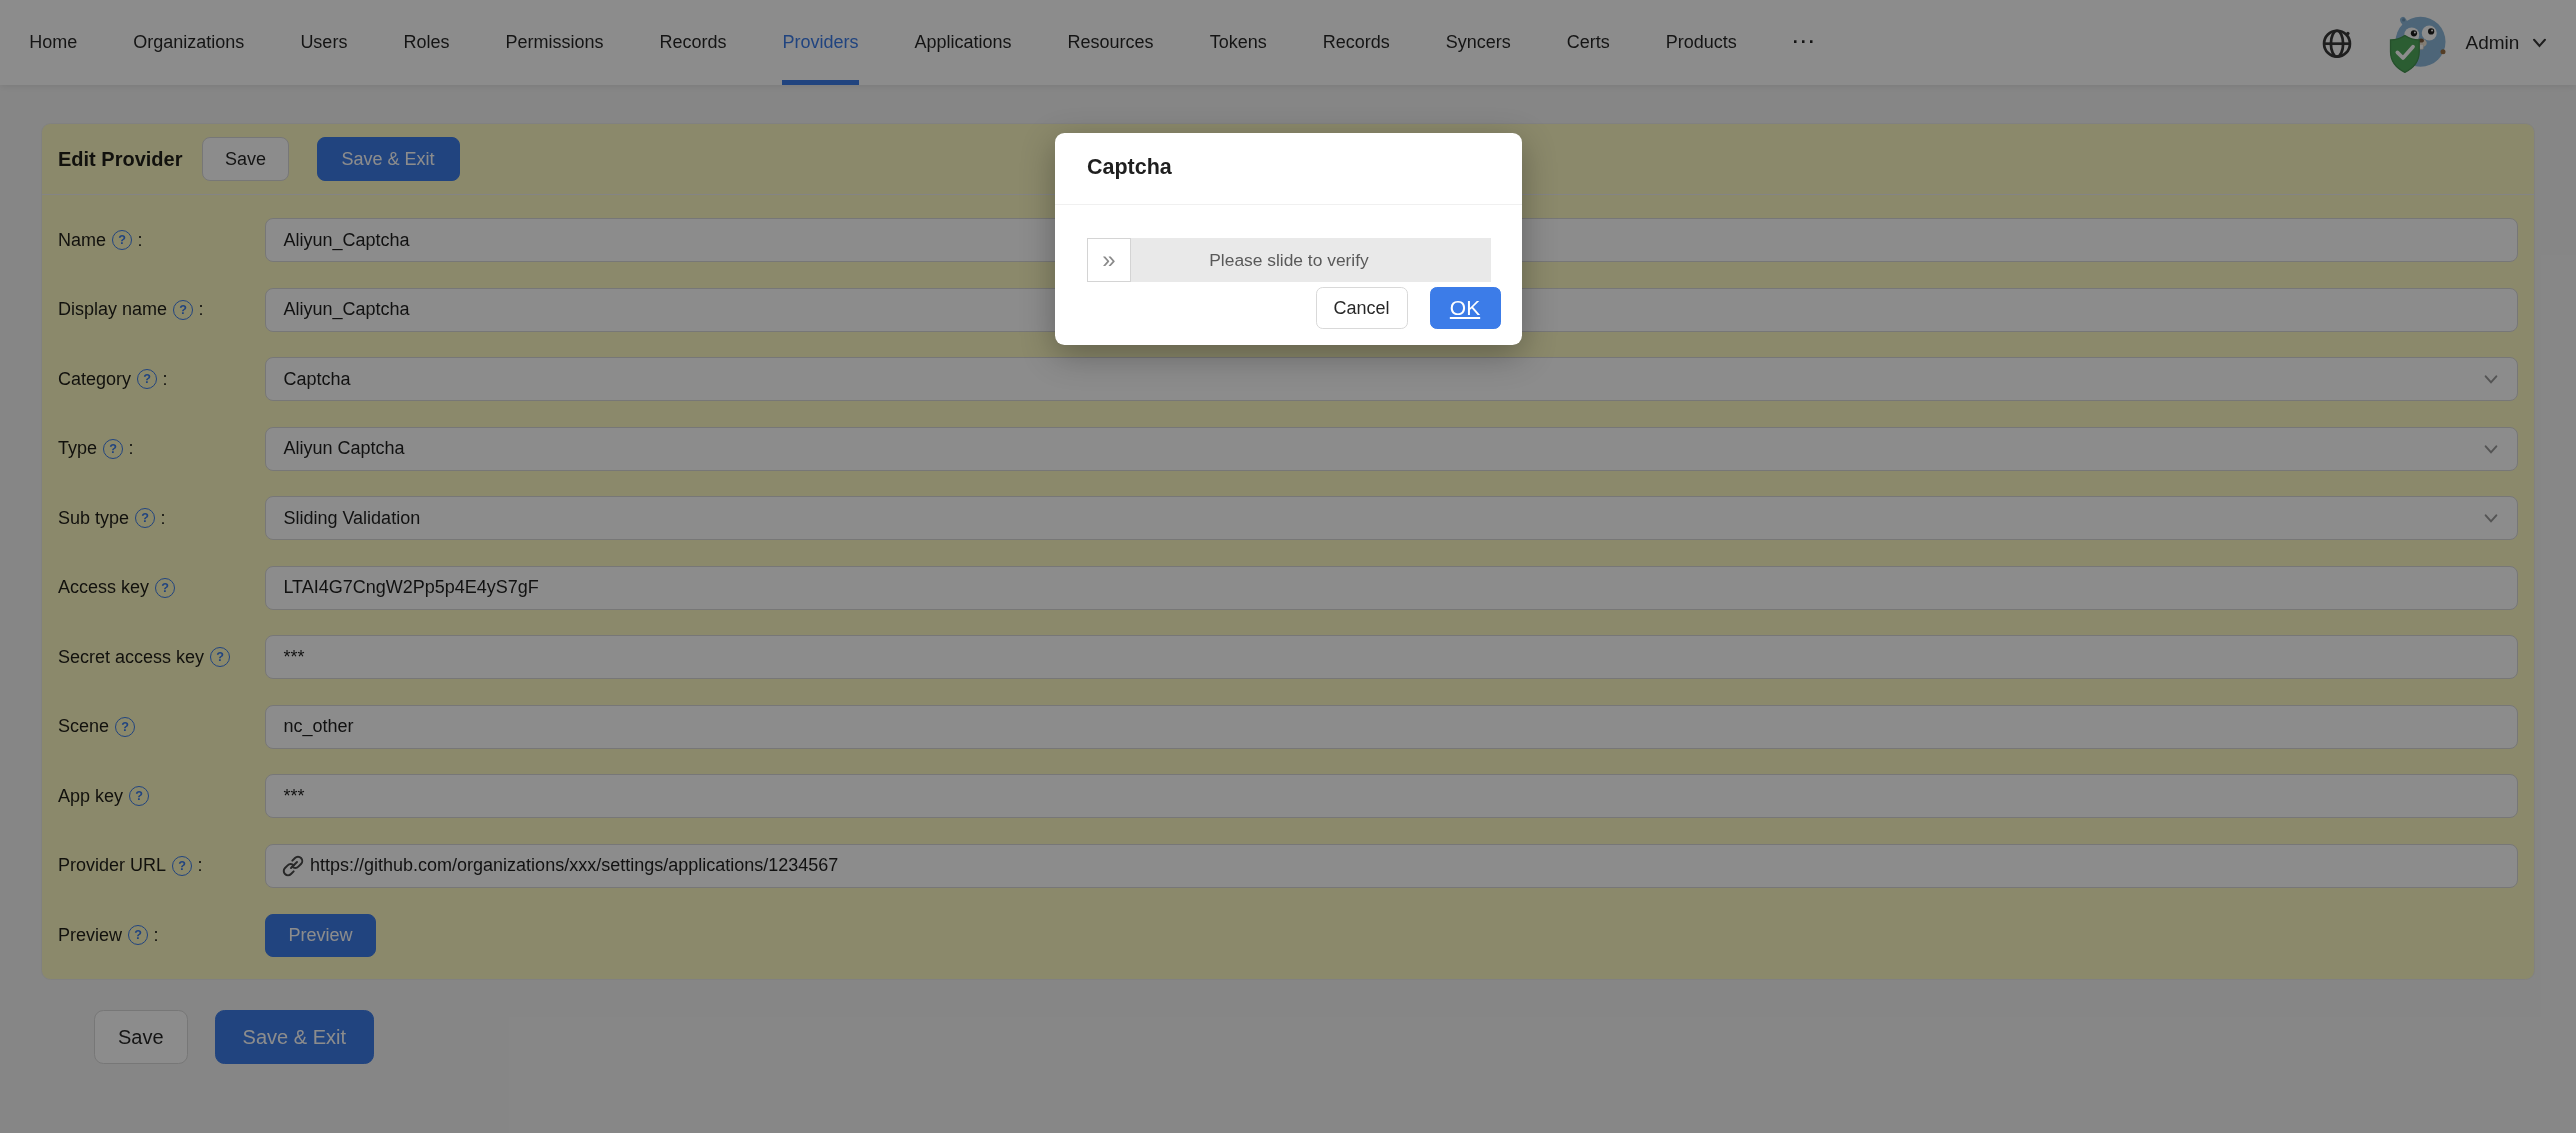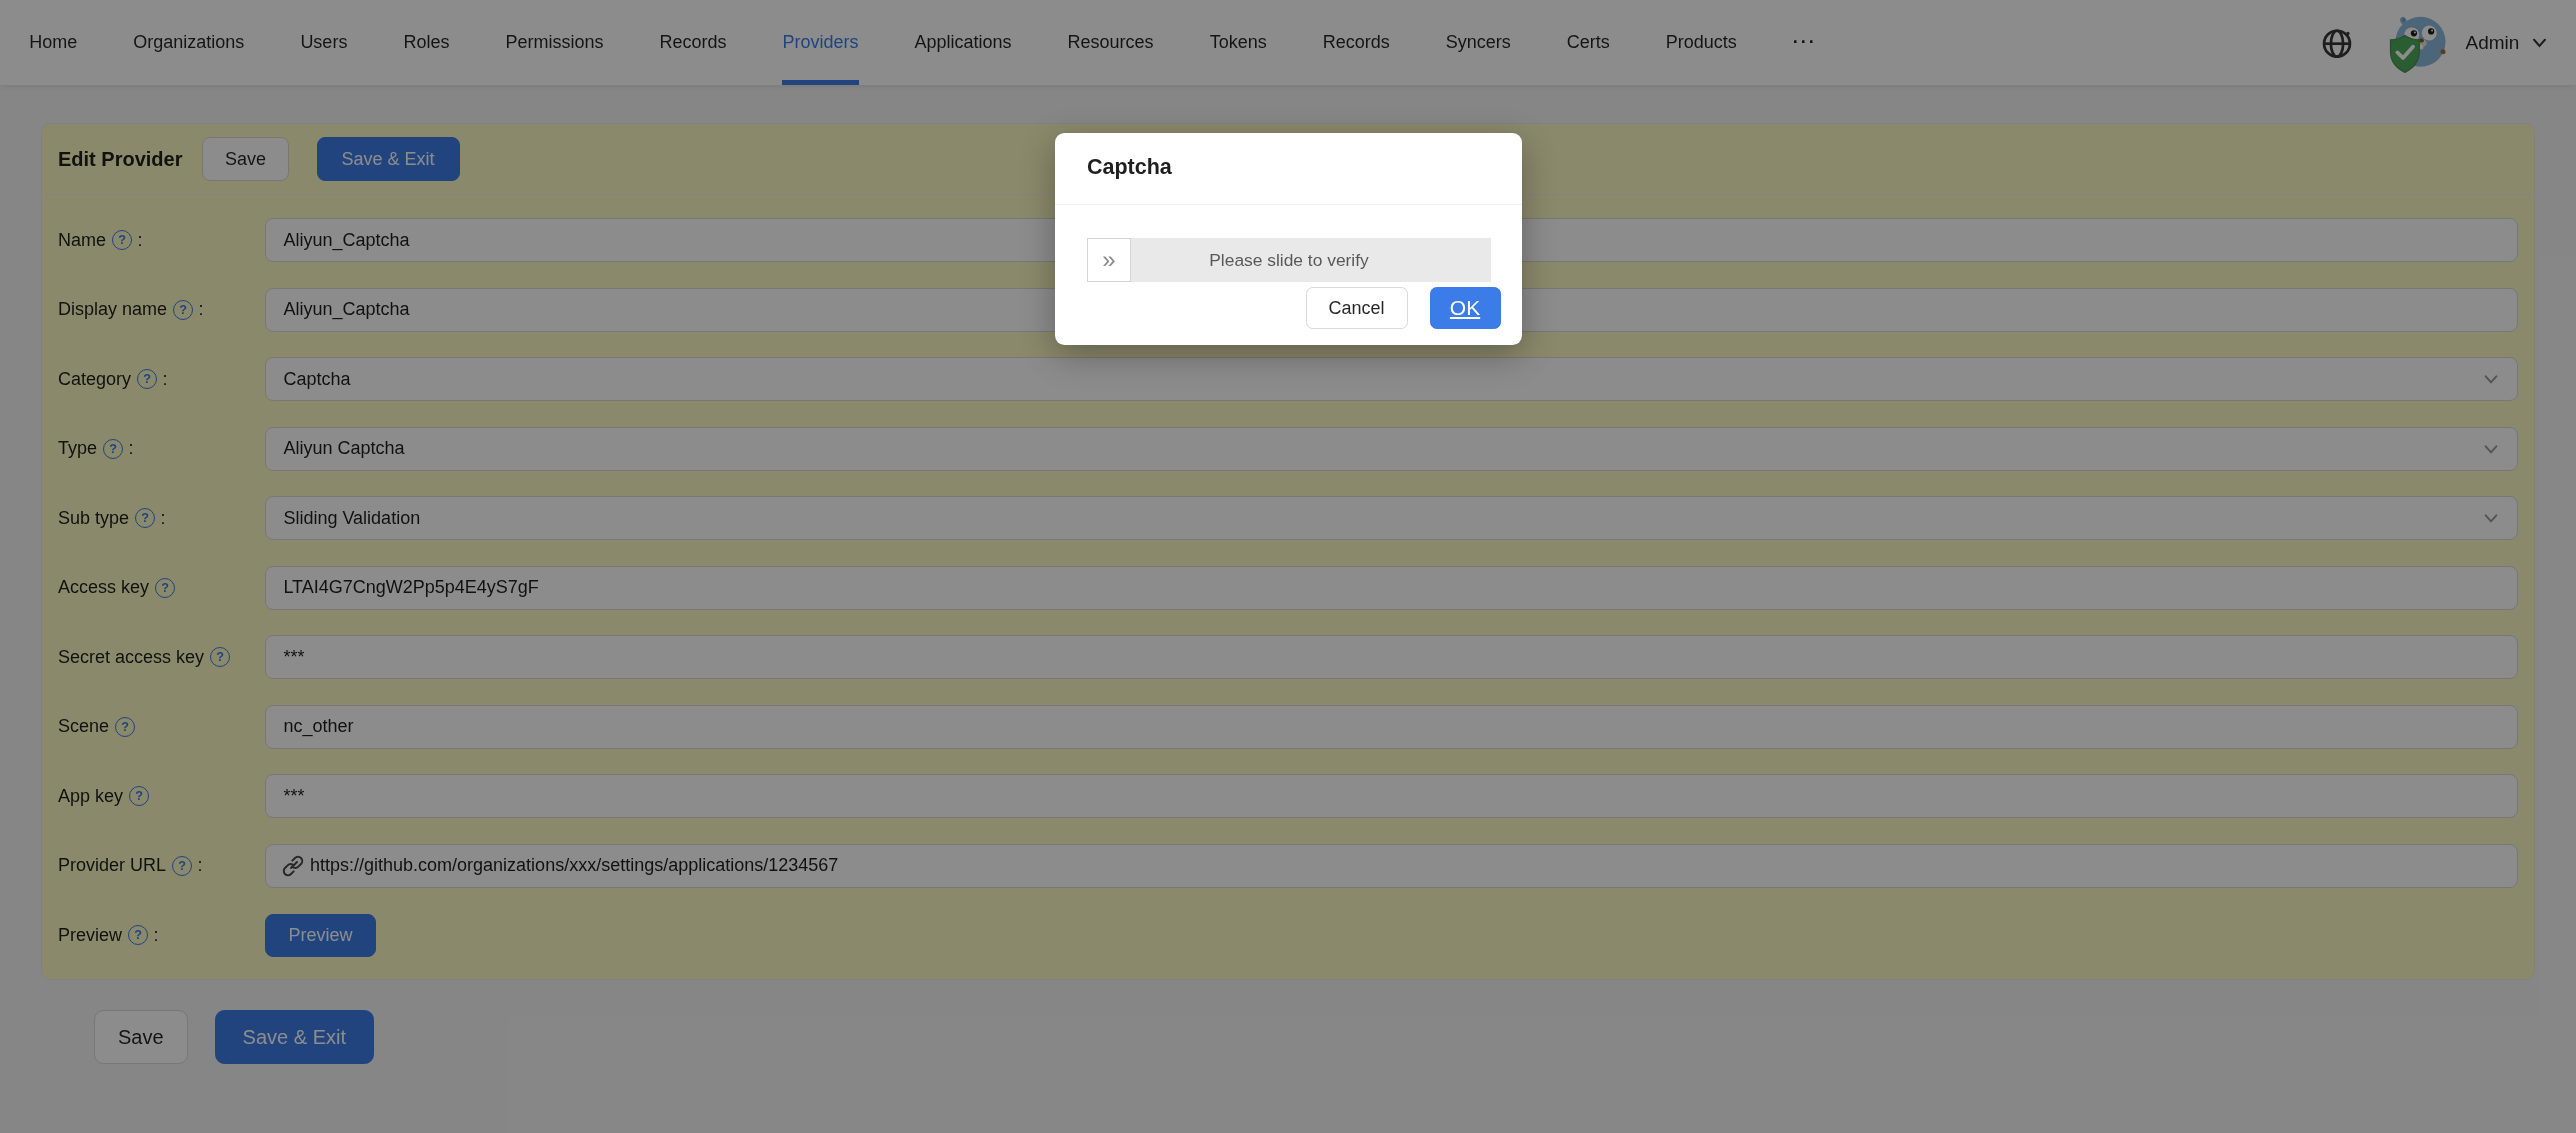--- a/index.html
+++ b/index.html
@@ -117,21 +117,21 @@
     position:absolute; inset:0; display:flex; align-items:center; justify-content:center;
     font-size:17.4px; color:#595959;
   }
   .slider-handle {
     position:absolute; left:0; top:0; width:44px; height:44px;
     background:#fff; border:1.3px solid #d4d4d4;
     display:flex; align-items:center; justify-content:center;
     color:#8a8a8a; font-size:24px; cursor:grab; z-index:1;
   }
   .modal-footer { position:absolute; right:21.5px; top:154px; display:flex; }
-  .btn-cancel { width:102px; height:42px; font-size:18px; border-radius:6.7px; }
+  .btn-cancel { width:92px; height:42px; font-size:18px; border-radius:6.7px; }
   .btn-ok { width:71px; height:42px; font-size:21px; border-radius:6.7px; margin-left:22px;text-decoration:underline; }
 </style>
 </head>
 <body>
 
 <div class="nav">
   <div class="nav-items">
     <div class="nav-item">Home</div>
     <div class="nav-item">Organizations</div>
     <div class="nav-item">Users</div>

